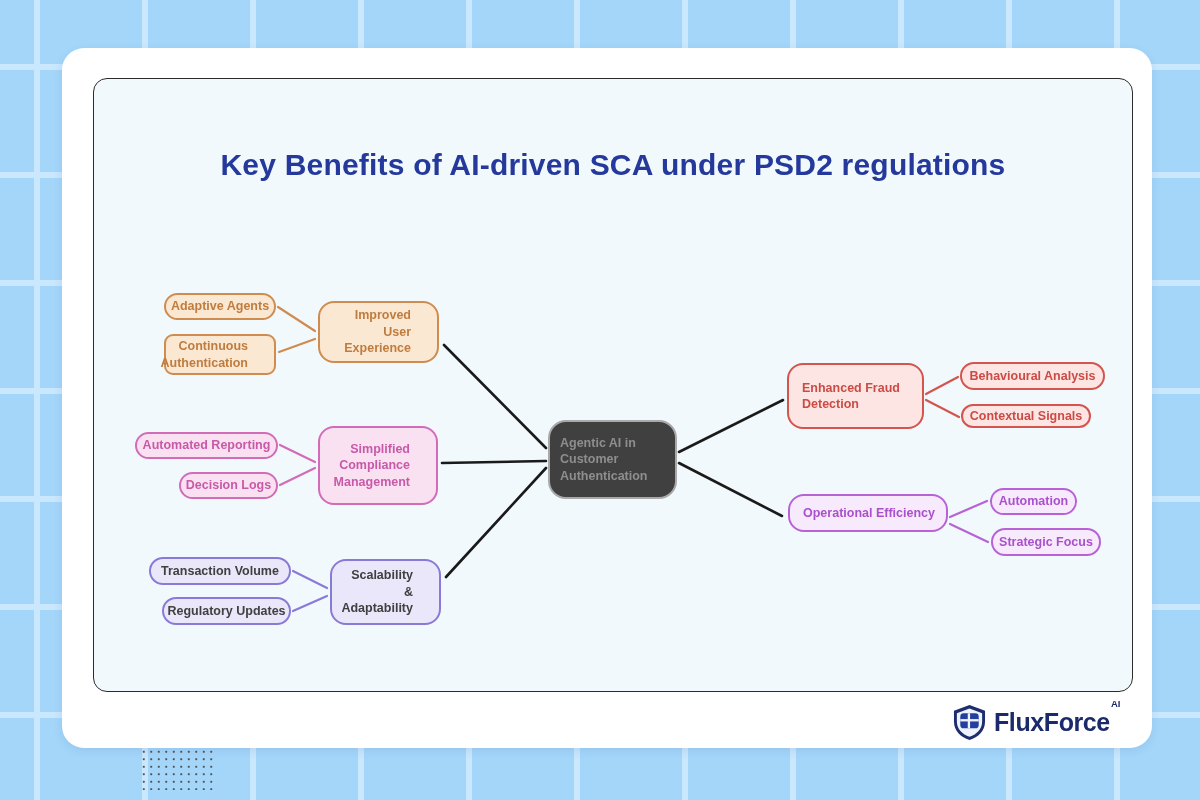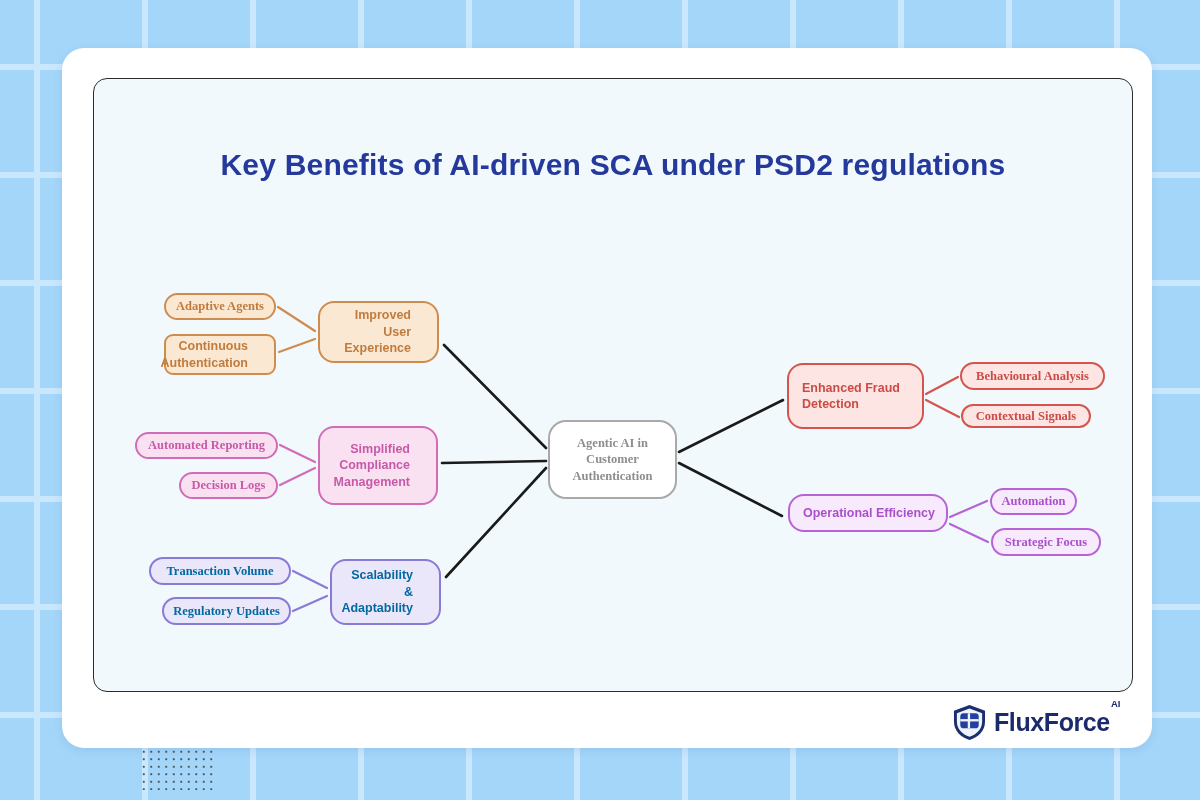--- a/index.html
+++ b/index.html
@@ -34,27 +34,27 @@
     position:absolute;box-sizing:border-box;
     display:flex;align-items:center;justify-content:center;
     font-size:12.5px;font-weight:700;line-height:1.32;
     border:2.2px solid;border-radius:14px;
     padding:2px 10px;white-space:normal;
   }
   .node.parent{border-radius:16px;}
   .node.nowrap{white-space:nowrap;}
   .node.align-right{justify-content:flex-end;text-align:right;padding-right:26px;}
   .node.align-left{justify-content:flex-start;text-align:left;padding-left:13px;}
-  .node.align-center{text-align:center;font-family:Liberation Serif, serif;}
+  .node.align-center{text-align:left;}
   .c-orange {background:#fbe8d3;border-color:#cf8c4f;color:#c07c3e;}
   .c-pink   {background:#fae1f1;border-color:#d36cb8;color:#c75aa8;}
-  .c-purple {background:#eae7fa;border-color:#8a7ad8;color:#0369a1;}
+  .c-purple {background:#eae7fa;border-color:#8a7ad8;color:#404040;}
   .c-red    {background:#fce5e3;border-color:#d4544e;color:#cc4b45;}
   .c-magenta{background:#f7eafc;border-color:#b763d6;color:#ab50cc;}
-  .c-gray   {background:#ffffff;border-color:#a9a9a9;color:#8e8e8e;}
+  .c-gray   {background:#404040;border-color:#a9a9a9;color:#8e8e8e;}
   .dots{
     position:absolute;left:78px;top:700px;width:74px;height:42px;
     background-image:radial-gradient(#4f4f4f 1.1px, transparent 1.3px);
     background-size:7.5px 7.5px;
   }
   .logo{
     position:absolute;left:953px;top:702px;height:40px;
     display:flex;align-items:center;gap:8px;justify-content:center;
   }
   .logo-text{

